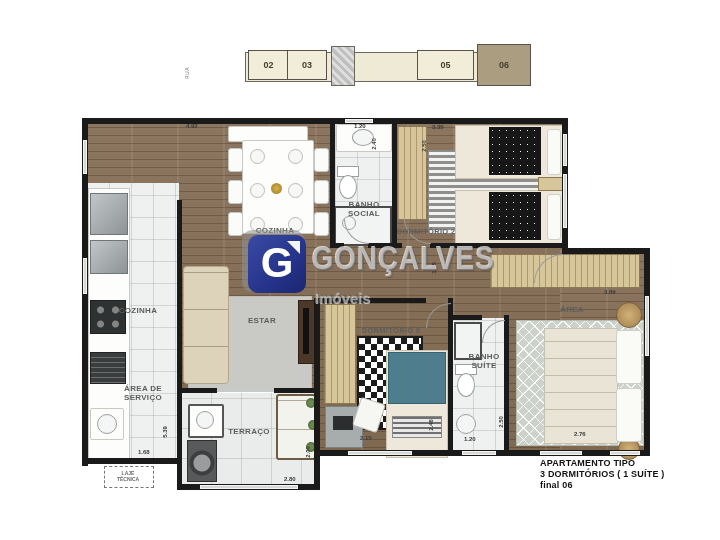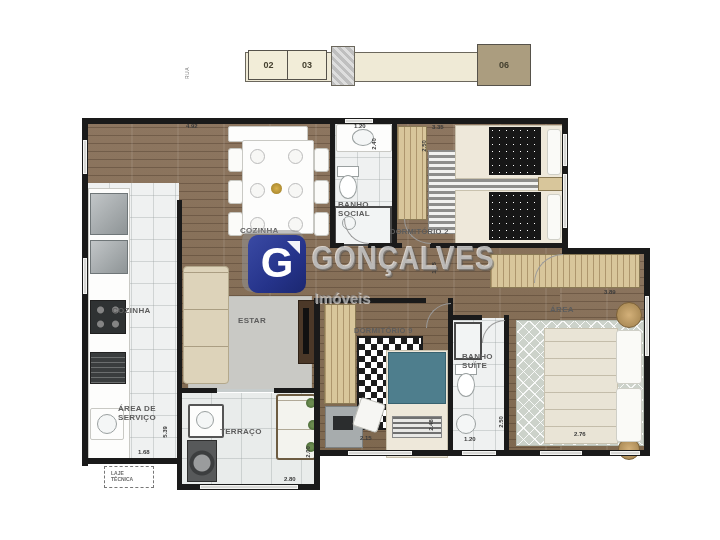--- a/index.html
+++ b/index.html
@@ -72,21 +72,21 @@
   .desk{position:absolute;background:#a7acad;border:1px solid #7c8182;z-index:5;}
   .laptop{position:absolute;background:#2b2d2e;z-index:6;}
   .deskchair{position:absolute;background:#f6f6f3;border:1px solid #bdbdb7;border-radius:3px;z-index:6;transform:rotate(18deg);}
   .pouf{position:absolute;border-radius:50%;background:radial-gradient(circle,#d3b079,#9e7f4b);border:1px solid #7c6138;z-index:6;}
   .duvet{position:absolute;background:#e9e4d6;border:1px solid #c8c2b0;z-index:5;
     background-image:repeating-linear-gradient(0deg, transparent 0 16px, rgba(140,130,105,.4) 16px 17px);}
   .nstand{position:absolute;background:#d8c69b;border:1px solid #8a7a55;z-index:6;}
   .laje{position:absolute;background:#fff;border:1px dashed #777;z-index:6;}
   
   .lbl{position:absolute;z-index:40;color:#5d5d5d;font-weight:bold;font-size:8px;line-height:9px;
-       text-align:left;letter-spacing:.3px;}
+       text-align:center;letter-spacing:.3px;}
   .lblsm{font-size:5px;line-height:6px;color:#6a6a6a;letter-spacing:0;}
   .dim{position:absolute;z-index:40;color:#3a3a3a;font-weight:600;font-size:6px;line-height:6px;white-space:nowrap;}
   .dim.v{transform:rotate(-90deg);}
   
   #wm{position:absolute;z-index:45;pointer-events:none;}
   .wm-shadow{position:absolute;left:242px;top:230px;width:62px;height:62px;background:#8f8f8f;opacity:.55;border-radius:10px;}
   .wm-logo{position:absolute;left:248px;top:235px;width:58px;height:58px;border-radius:10px;
       background:linear-gradient(135deg,#3a4aa4 0%,#25338a 60%,#1b2770 100%);
       display:flex;align-items:center;justify-content:center;}
   .wm-g{color:#fff;font-size:42px;font-weight:bold;line-height:42px;transform:translateY(-1px);}
@@ -119,20 +119,23 @@
   <div id="building">
     <span class="street">RUA</span>
     <div class="bbase" style="left:50px;top:10px;width:240px;height:28px;"></div>
     <div class="unit" style="left:53px;top:8px;width:39px;height:28px;">
         <span>02</span>
       </div>
     <div class="unit" style="left:92px;top:8px;width:38px;height:28px;">
         <span>03</span>
       </div>
     <div class="core" style="left:136px;top:4px;width:22px;height:38px;"></div>
+    <div class="unit" style="left:222px;top:8px;width:55px;height:28px;">
+        <span>05</span>
+      </div>
     <div class="unit hl" style="left:282px;top:2px;width:52px;height:40px;">
         <span>06</span>
       </div>
   </div>
 
   <div id="plan">
 
     <div class="wood" style="left:85px;top:120px;width:482px;height:336px;"></div>
     <div class="wood" style="left:560px;top:250px;width:88px;height:204px;"></div>
     <div class="tile" style="left:87px;top:183px;width:92px;height:277px;"></div>
@@ -257,21 +260,21 @@
     <div class="arc" style="left:404px;top:219px;width:26px;height:24px;"></div>
     <div class="arcU" style="left:426px;top:303px;width:24px;height:24px;"></div>
     <div class="arcU" style="left:482px;top:320px;width:22px;height:22px;"></div>
     <div class="arcU" style="left:534px;top:254px;width:28px;height:28px;"></div>
 
     <div class="laje" style="left:104px;top:466px;width:48px;height:20px;"></div>
 
     <div class="lbl" style="left:240px;top:226px;width:70px;">COZINHA</div>
     <div class="lbl" style="left:112px;top:306px;width:52px;">COZINHA</div>
     <div class="lbl" style="left:238px;top:316px;width:48px;">ESTAR</div>
-    <div class="lbl" style="left:118px;top:404px;width:50px;">ÁREA DE SERVIÇO</div>
+    <div class="lbl" style="left:118px;top:384px;width:50px;">ÁREA DE SERVIÇO</div>
     <div class="lbl" style="left:220px;top:427px;width:58px;">TERRAÇO</div>
     <div class="lbl lblsm" style="left:111px;top:470px;width:34px;">LAJE TÉCNICA</div>
     <div class="lbl" style="left:338px;top:200px;width:52px;">BANHO SOCIAL</div>
     <div class="lbl" style="left:390px;top:227px;width:72px;font-size:7.5px;">DORMITÓRIO 2</div>
     <div class="lbl" style="left:354px;top:326px;width:74px;font-size:7.5px;">DORMITÓRIO 9</div>
     <div class="lbl" style="left:462px;top:352px;width:44px;">BANHO SUÍTE</div>
     <div class="lbl" style="left:550px;top:305px;width:44px;">ÁREA</div>
 
     <div class="dim" style="left:186px;top:123px;">4.92</div>
     <div class="dim" style="left:354px;top:123px;">1.20</div>
@@ -296,14 +299,19 @@
     <div class="wm-logo">
       <span class="wm-g">G</span>
       <span class="wm-arrow"></span>
     </div>
     <div class="wm-name">GONÇALVES</div>
     <div class="wm-tag">
       <span>Imóveis</span>
     </div>
   </div>
 
+  <div id="titleblock">
+    <div>APARTAMENTO   TIPO</div>
+    <div>3 DORMITÓRIOS ( 1 SUÍTE )</div>
+    <div>final 06</div>
+  </div>
 
 </div>
 
 </body></html>

